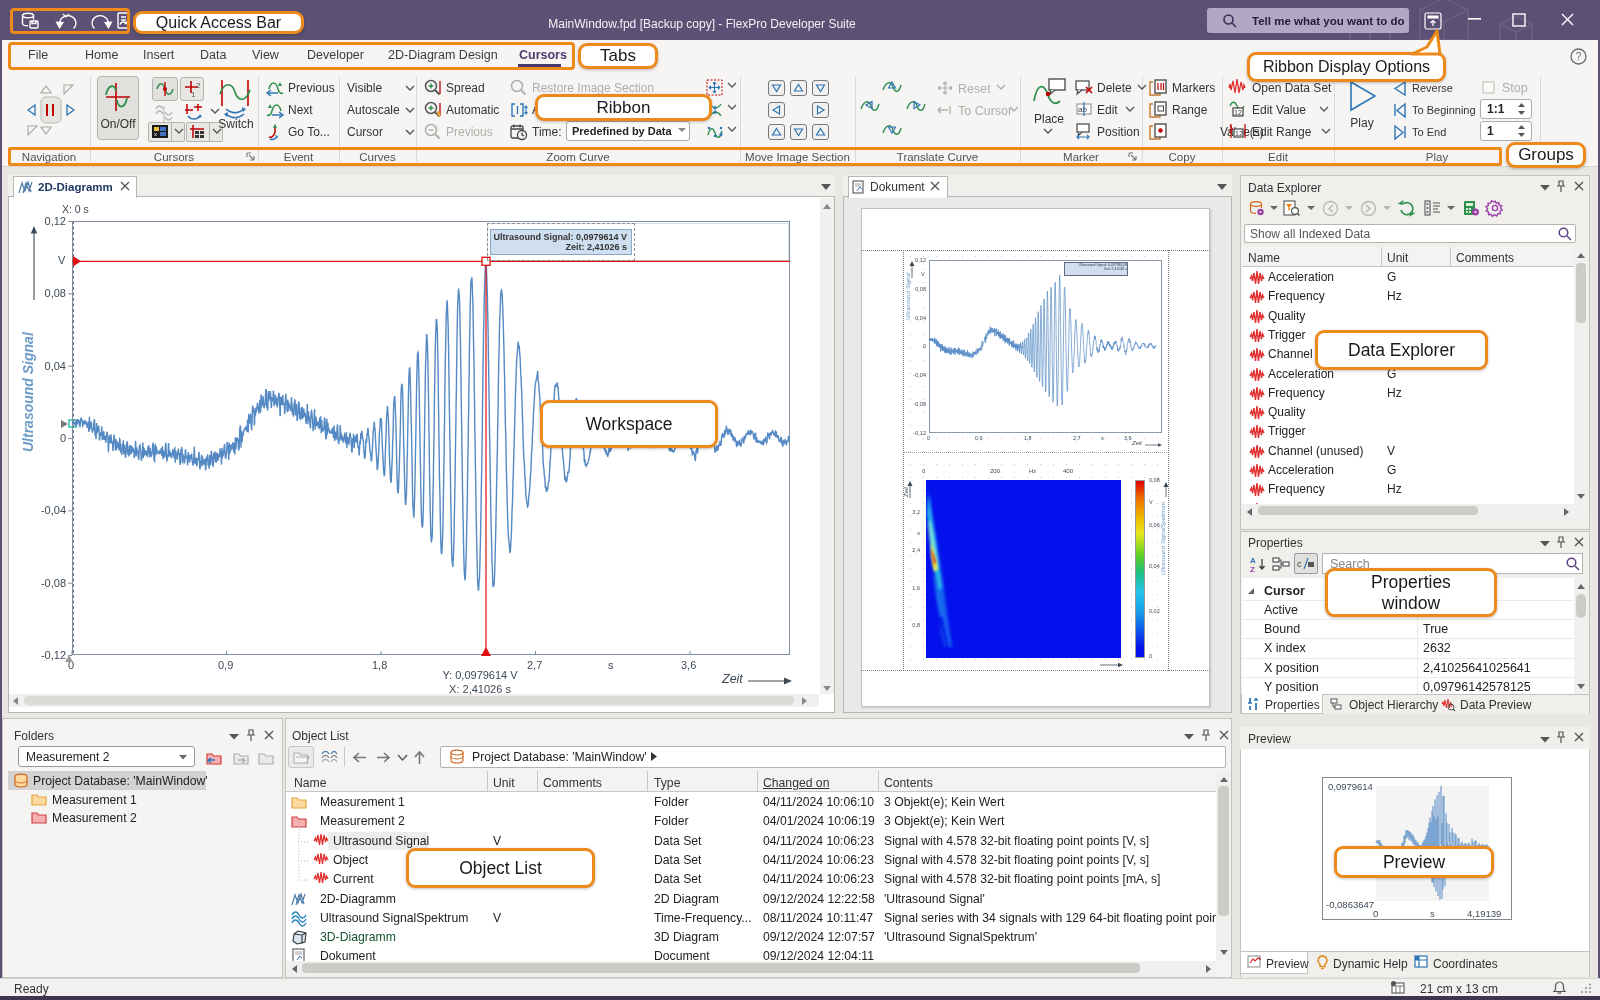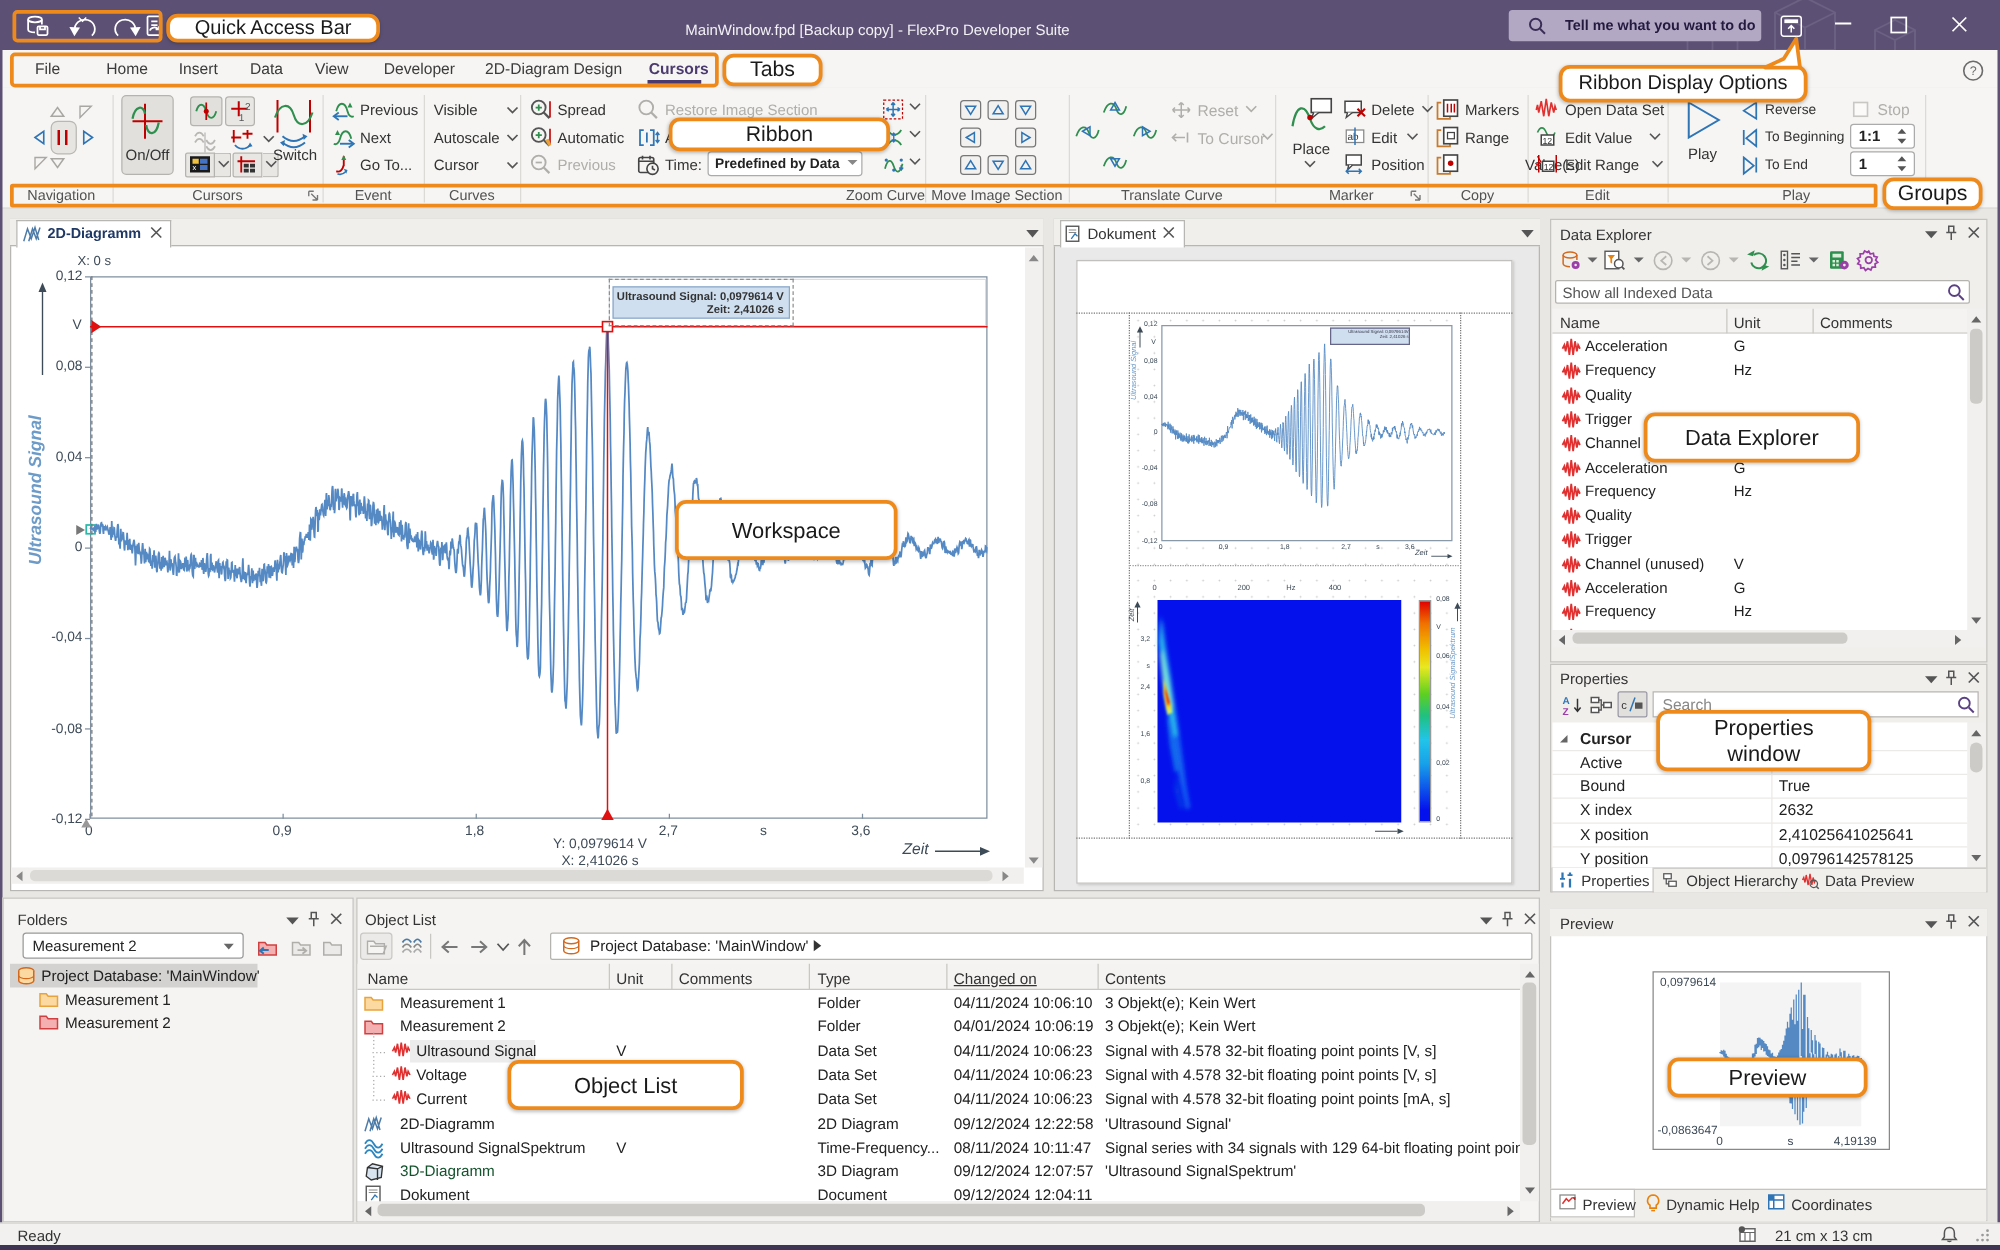--- a/index.html
+++ b/index.html
@@ -82,21 +82,21 @@
 <div class="abs" style="left:855px;top:76px;width:1px;height:86px;background:#dcdad7;"></div>
 <div class="abs" style="left:1020px;top:76px;width:1px;height:86px;background:#dcdad7;"></div>
 <div class="abs" style="left:1142px;top:76px;width:1px;height:86px;background:#dcdad7;"></div>
 <div class="abs" style="left:1222px;top:76px;width:1px;height:86px;background:#dcdad7;"></div>
 <div class="abs" style="left:1334px;top:76px;width:1px;height:86px;background:#dcdad7;"></div>
 <div class="abs" style="left:1540px;top:76px;width:1px;height:86px;background:#dcdad7;"></div>
 <div class="txt" style="left:8px;top:151px;width:82px;text-align:center;font-size:11.5px;color:#525252;">Navigation</div>
 <div class="txt" style="left:90px;top:151px;width:168px;text-align:center;font-size:11.5px;color:#525252;">Cursors</div>
 <div class="txt" style="left:258px;top:151px;width:81px;text-align:center;font-size:11.5px;color:#525252;">Event</div>
 <div class="txt" style="left:339px;top:151px;width:77px;text-align:center;font-size:11.5px;color:#525252;">Curves</div>
-<div class="txt" style="left:416px;top:151px;width:324px;text-align:right;font-size:11.5px;color:#525252;">Zoom Curve</div>
+<div class="txt" style="left:416px;top:151px;width:324px;text-align:center;font-size:11.5px;color:#525252;">Zoom Curve</div>
 <div class="txt" style="left:740px;top:151px;width:115px;text-align:center;font-size:11.5px;color:#525252;">Move Image Section</div>
 <div class="txt" style="left:855px;top:151px;width:165px;text-align:center;font-size:11.5px;color:#525252;">Translate Curve</div>
 <div class="txt" style="left:1020px;top:151px;width:122px;text-align:center;font-size:11.5px;color:#525252;">Marker</div>
 <div class="txt" style="left:1142px;top:151px;width:80px;text-align:center;font-size:11.5px;color:#525252;">Copy</div>
 <div class="txt" style="left:1222px;top:151px;width:112px;text-align:center;font-size:11.5px;color:#525252;">Edit</div>
 <div class="txt" style="left:1334px;top:151px;width:206px;text-align:center;font-size:11.5px;color:#525252;">Play</div>
 <svg class="abs" style="left:246px;top:152px;" width="10" height="10" viewBox="0 0 10 10">
       <path d="M1,1 h4 M1,1 v4 M3,3 l5,5 M8,8 h-4 M8,8 v-4" stroke="#777" stroke-width="1.1" fill="none"></path>
     </svg>
 <svg class="abs" style="left:1128px;top:152px;" width="10" height="10" viewBox="0 0 10 10">
@@ -1074,21 +1074,21 @@
 <div class="txt" style="left:884px;top:833.6px;font-size:12.2px;color:#222;">Signal with 4.578 32-bit floating point points [V, s]</div>
 <svg class="abs" style="left:298px;top:859.9px;" width="14" height="2" viewBox="0 0 14 2">
       <path d="M0,1 h12" stroke="#aaa" stroke-width="1" stroke-dasharray="1,2"></path>
     </svg>
 <svg class="abs" style="left:298px;top:844.9px;" width="2" height="16" viewBox="0 0 2 16">
       <path d="M1,0 v15" stroke="#aaa" stroke-width="1" stroke-dasharray="1,2"></path>
     </svg>
 <svg class="abs" style="left:313px;top:851.9px;" width="16" height="16" viewBox="0 0 16 16">
       <path d="M1,8 l1.5,-3 1,4 1.5,-7 1.5,10 1.5,-11 1.5,11 1.5,-10 1.5,7 1,-4 1.5,3" stroke="#e03030" stroke-width="1.3" fill="none"></path>
     </svg>
-<div class="txt" style="left:333px;top:852.9px;font-size:12.2px;color:#222;">Voltage</div>
+<div class="txt" style="left:333px;top:852.9px;font-size:12.2px;color:#222;">Object</div>
 <div class="txt" style="left:493px;top:852.9px;font-size:12.2px;color:#222;">V</div>
 <div class="txt" style="left:654px;top:852.9px;font-size:12.2px;color:#222;">Data Set</div>
 <div class="txt" style="left:763px;top:852.9px;font-size:12.2px;color:#222;">04/11/2024 10:06:23</div>
 <div class="txt" style="left:884px;top:852.9px;font-size:12.2px;color:#222;">Signal with 4.578 32-bit floating point points [V, s]</div>
 <svg class="abs" style="left:298px;top:879.2px;" width="14" height="2" viewBox="0 0 14 2">
       <path d="M0,1 h12" stroke="#aaa" stroke-width="1" stroke-dasharray="1,2"></path>
     </svg>
 <svg class="abs" style="left:298px;top:864.2px;" width="2" height="16" viewBox="0 0 2 16">
       <path d="M1,0 v15" stroke="#aaa" stroke-width="1" stroke-dasharray="1,2"></path>
     </svg>

